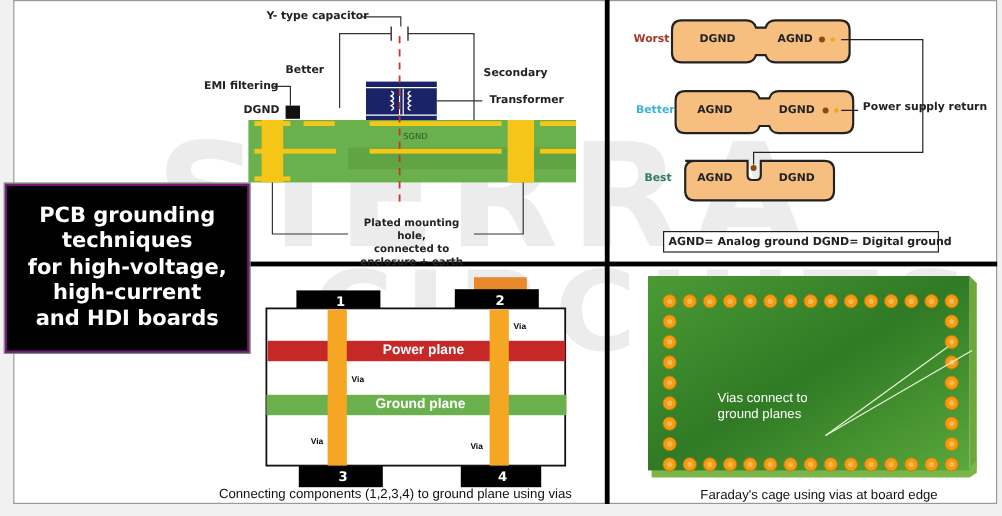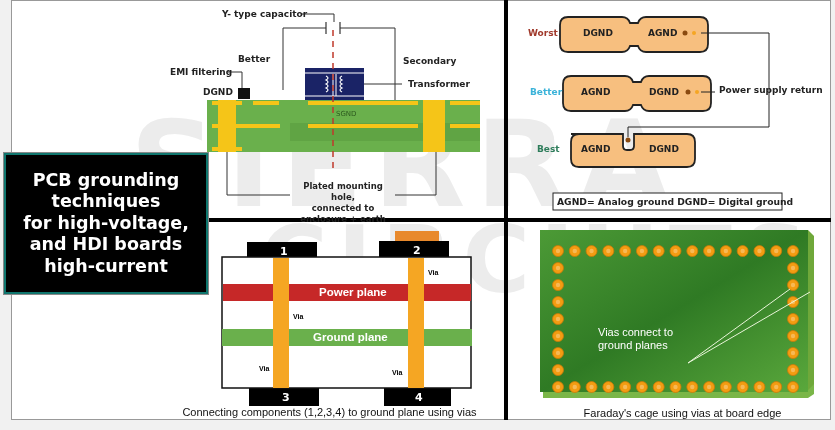--- a/index.html
+++ b/index.html
@@ -2,21 +2,21 @@
 <html><head>
 <meta charset="utf-8">
 <style>
   html, body { margin:0; padding:0; }
   body { width:835px; height:430px; background:#f1f1f1; position:relative; overflow:hidden; font-family:"DejaVu Sans", sans-serif; }
   .frame { position:absolute; left:11px; top:0; width:820px; height:420px; background:#fff; border:1px solid #999; box-sizing:border-box; }
   .watermark { position:absolute; font-family:"DejaVu Sans", sans-serif; font-weight:bold; color:#ececec; letter-spacing:10px; line-height:1; pointer-events:none; white-space:nowrap; }
   .wm1 { left:130px; top:105px; font-size:120px; }
   .wm2 { left:260px; top:215px; font-size:92px; }
   .divider { position:absolute; background:#000; }
-  .title-box { position:absolute; left:4px; top:153px; width:200px; height:137px; background:#000; border:2px solid #0f766e; outline:1px solid #888; color:#fff; text-align:center; font-family:"DejaVu Sans", sans-serif; font-weight:bold; font-size:17.5px; line-height:21.5px; display:flex; flex-direction:column; justify-content:center; }
+  .title-box { position:absolute; left:4px; top:153px; width:200px; height:137px; background:#000; border:2px solid #701a75; outline:1px solid #888; color:#fff; text-align:center; font-family:"DejaVu Sans", sans-serif; font-weight:bold; font-size:17.5px; line-height:21.5px; display:flex; flex-direction:column; justify-content:center; }
   .lbl { position:absolute; font-family:"DejaVu Sans", sans-serif; font-size:9px; font-weight:bold; color:#222; white-space:nowrap; }
   .abs { position:absolute; }
 </style>
 </head>
 <body>
 
 <div class="frame"></div>
 
 <div class="watermark wm1">SIERRA</div>
 <div class="watermark wm2">CIRCUITS</div>
@@ -77,22 +77,22 @@
     <div>Plated mounting hole,</div>
     <div>connected to</div>
     <div>enclosure + earth</div>
   </div>
 </div>
 
 <div class="title-box">
   <div>PCB grounding</div>
   <div>techniques</div>
   <div>for high-voltage,</div>
+  <div>high-current</div>
   <div>and HDI boards</div>
-  <div>high-current</div>
 </div>
 
 <div class="abs" style="left:508px;top:0;width:301px;height:218px;">
   <svg class="abs" style="left:0;top:0;" width="323" height="218">
 
     <g>
       <path d="M60,17 h54 q6,0 8,6 h8 q2,-6 8,-6 h54 q8,0 8,8 v19 q0,8 -8,8 h-54 q-6,0 -8,-6 h-8 q-2,6 -8,6 h-54 q-8,0 -8,-8 v-19 q0,-8 8,-8 z" fill="#f7bf7f" stroke="#222" stroke-width="1.8"></path>
       <circle cx="177" cy="33" r="2.5" fill="#8a4a10"></circle>
       <circle cx="186" cy="33" r="2" fill="#f5a623"></circle>
     </g>

